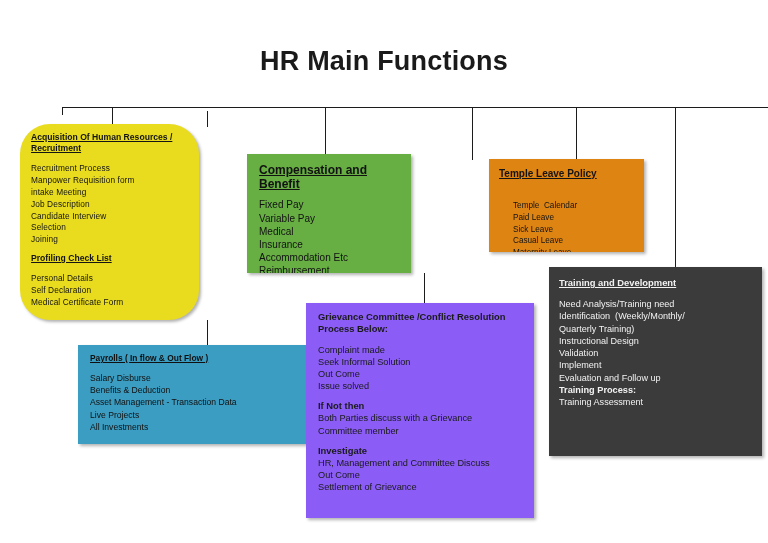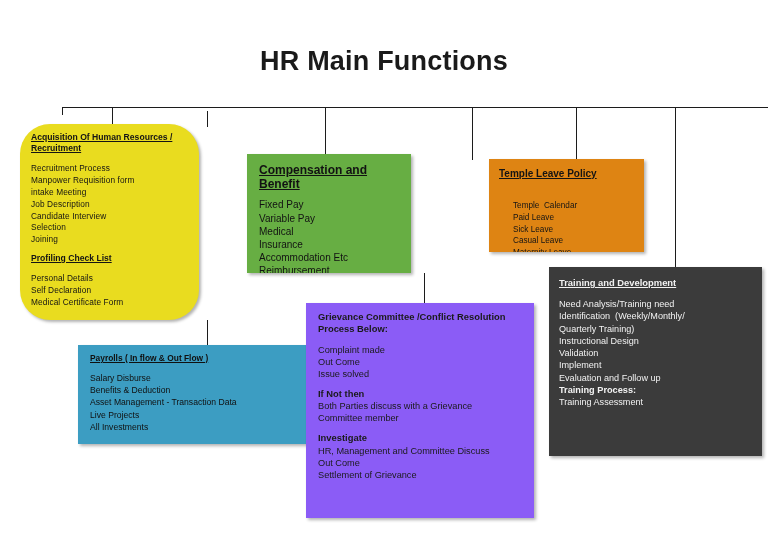--- a/index.html
+++ b/index.html
@@ -229,20 +229,21 @@
     <span class="row">Asset Management - Transaction Data</span>
     <span class="row">Live Projects</span>
     <span class="row">All Investments</span>
   </div>
 
   <div class="box" id="box-grievance">
     <span class="sub-hdr">Grievance Committee /Conflict Resolution</span>
     <span class="sub-hdr">Process Below:</span>
     <span class="spacer"></span>
     <span class="row">Complaint made</span>
+    <span class="row">Seek Informal Solution</span>
     <span class="row">Out Come</span>
     <span class="row">Issue solved</span>
     <span class="spacer"></span>
     <span class="sub-hdr">If Not then</span>
     <span class="row">Both Parties discuss with a Grievance</span>
     <span class="row">Committee member</span>
     <span class="spacer"></span>
     <span class="sub-hdr">Investigate</span>
     <span class="row">HR, Management and Committee Discuss</span>
     <span class="row">Out Come</span>

